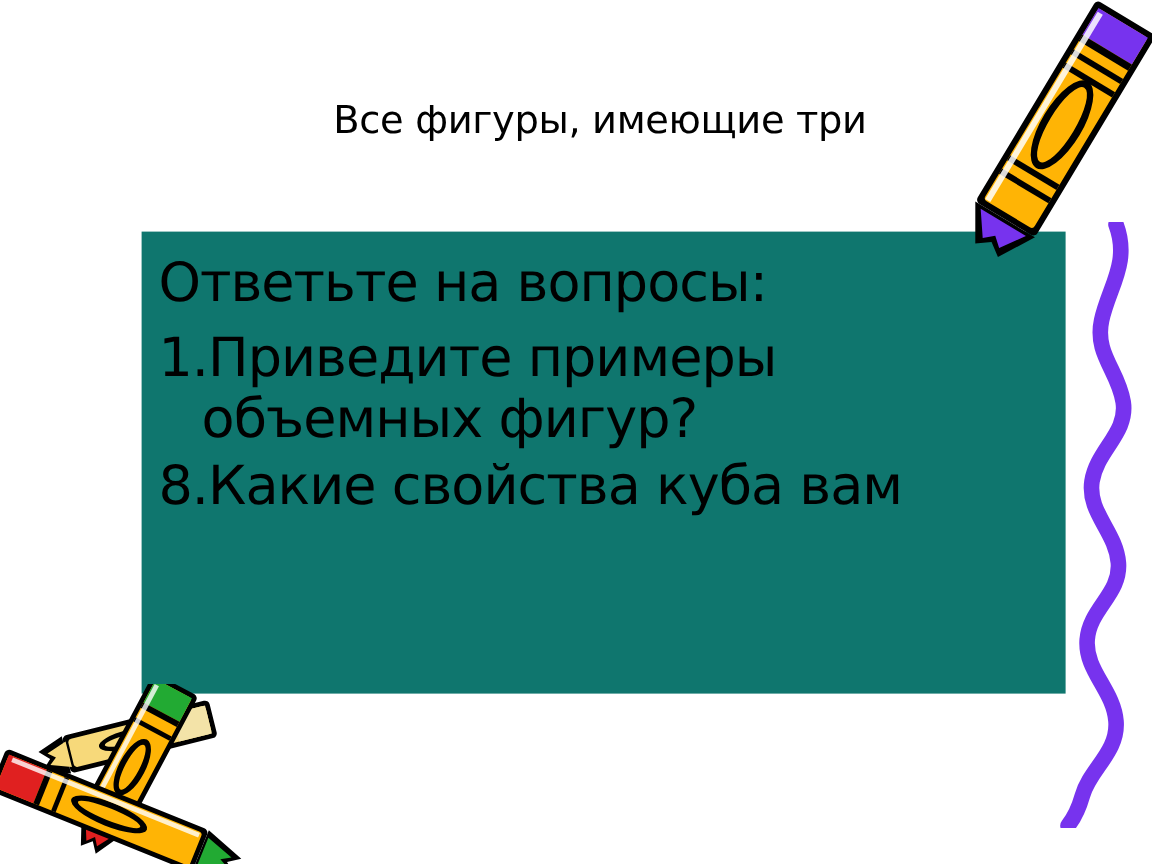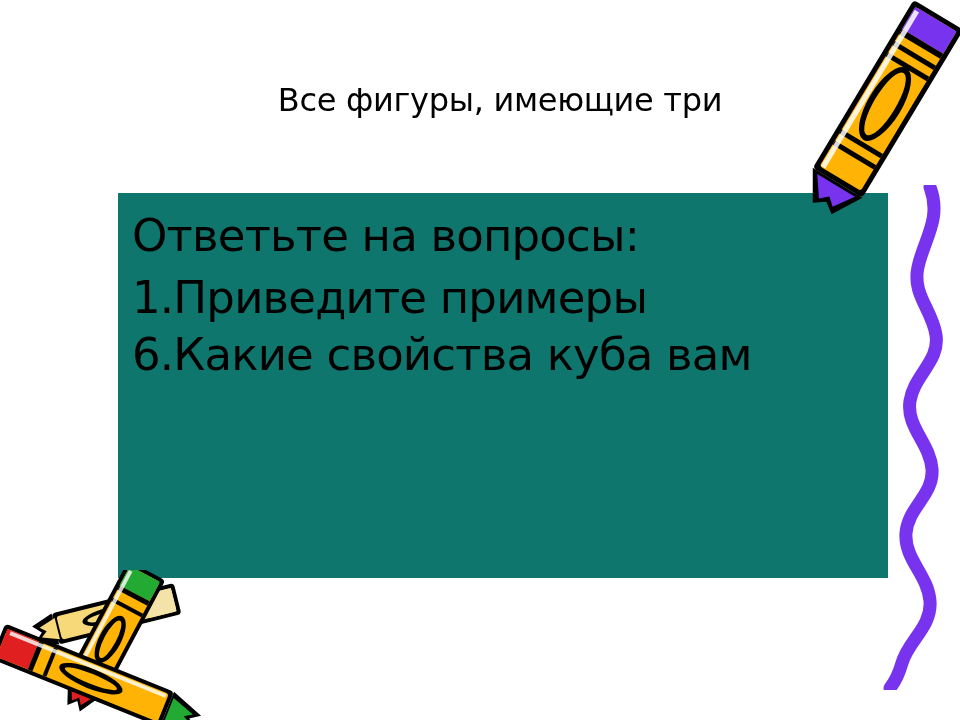--- a/index.html
+++ b/index.html
@@ -105,21 +105,22 @@
 
 <div id="slide">
 
   <div id="heading">
     <div>Все фигуры, имеющие три</div>
   </div>
 
   <div id="content-box">
     <div class="box-line q-title">Ответьте на вопросы:</div>
     <div class="box-line item">1.Приведите примеры</div>
-    <div class="box-line item">6.Какие свойства куба вам</div>
+    <div class="box-line cont">объемных фигур?</div>
+    <div class="box-line item">8.Какие свойства куба вам</div>
   </div>
 
   <svg id="squiggle" viewBox="0 0 80 505">
     <path d="M50 2
              C 62 34, 44 54, 38 82
              C 32 110, 52 124, 56 150
              C 60 176, 34 190, 30 216
              C 26 242, 50 258, 52 284
              C 54 310, 28 322, 26 348
              C 24 374, 48 390, 50 416

